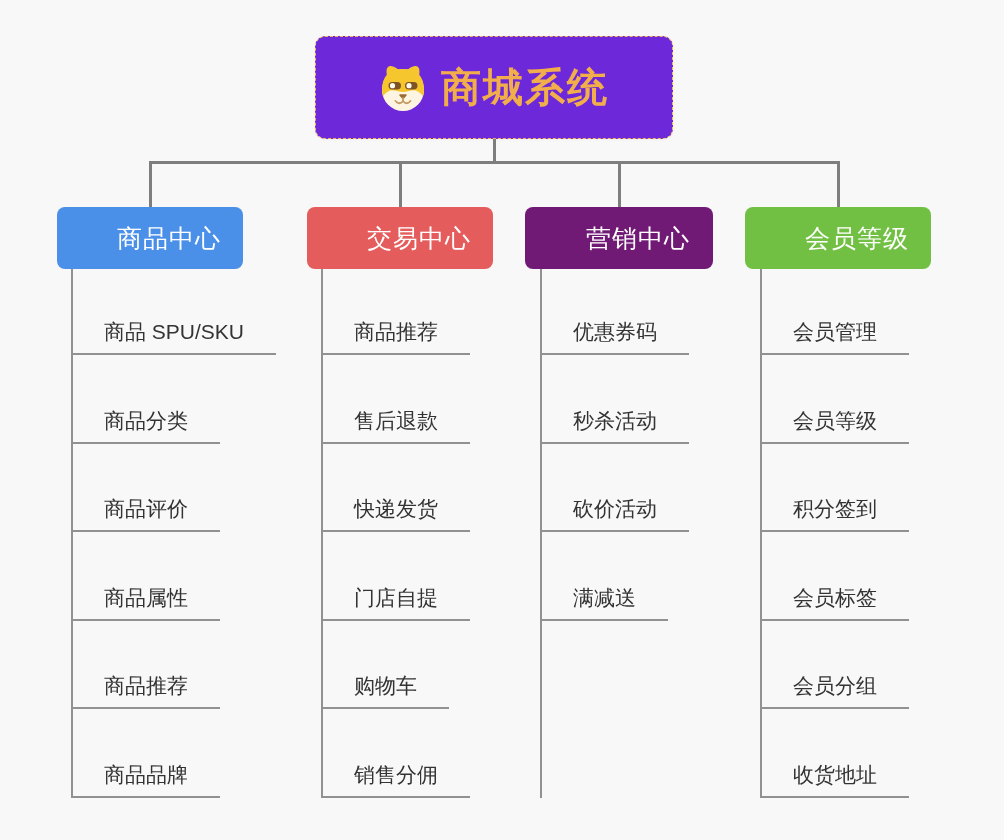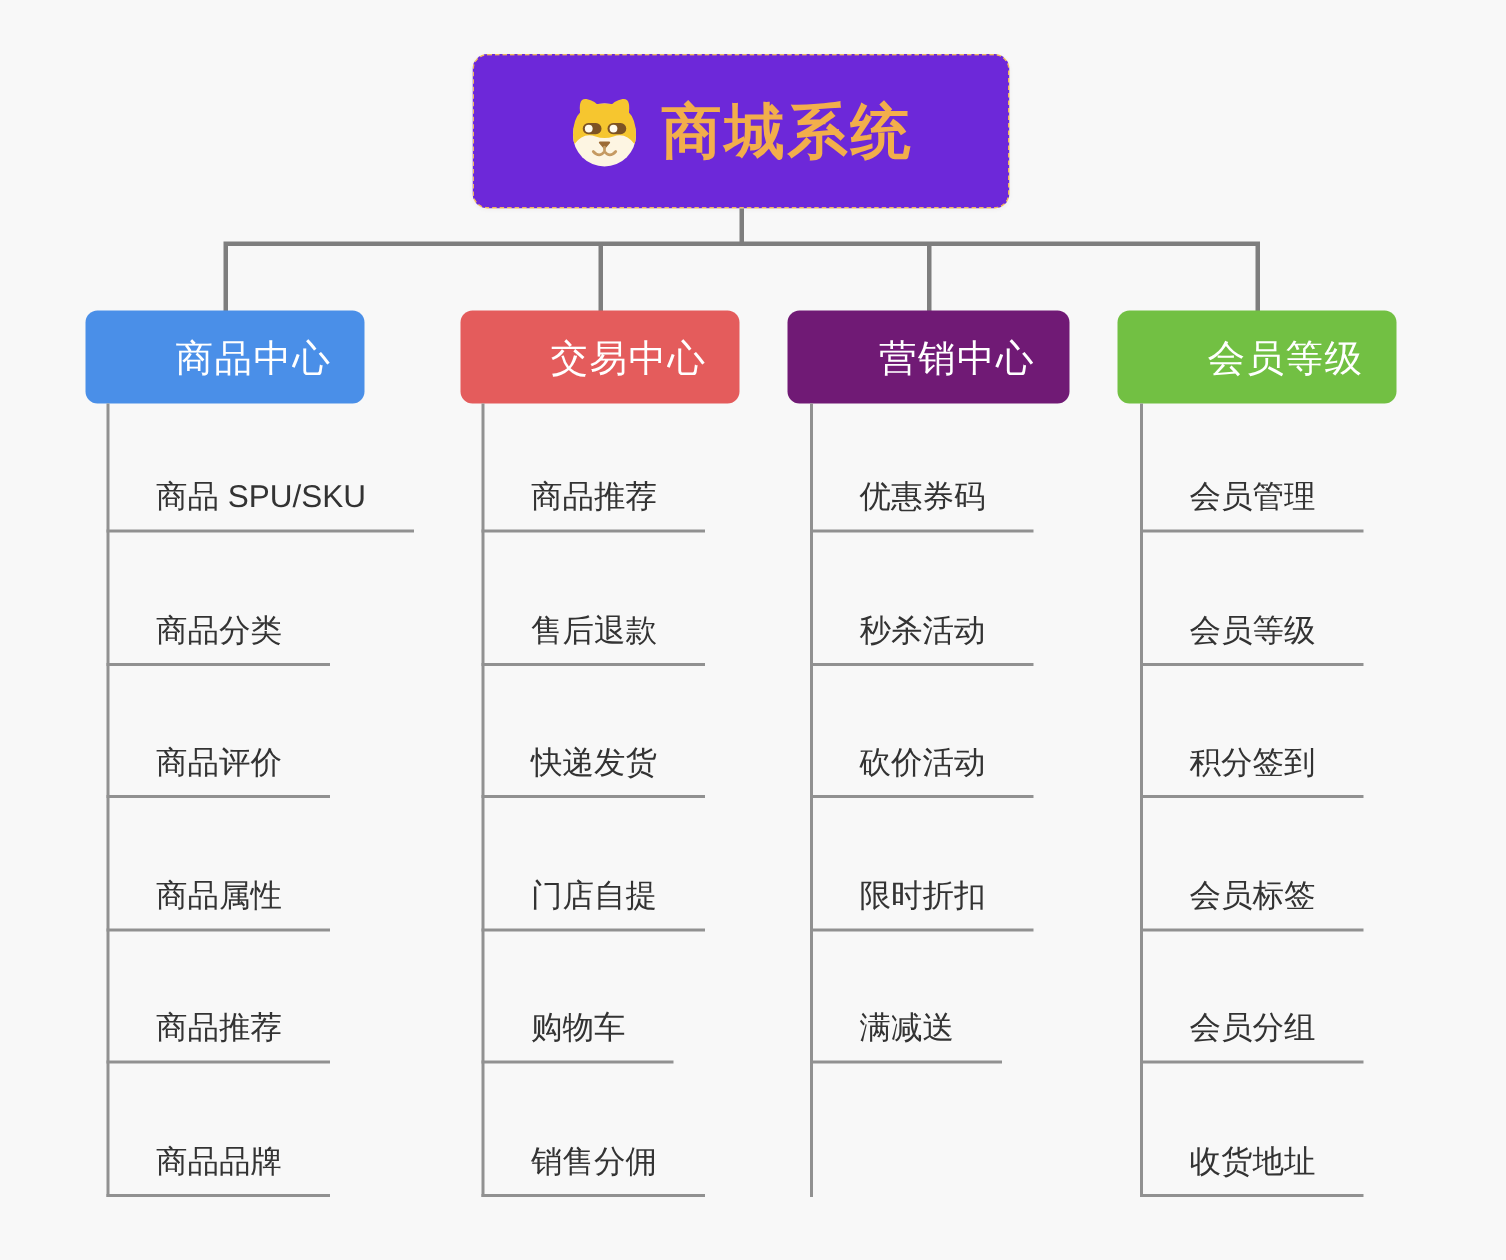--- a/index.html
+++ b/index.html
@@ -157,21 +157,20 @@
     <div class="leaf">快递发货</div>
     <div class="leaf">门店自提</div>
     <div class="leaf">购物车</div>
     <div class="leaf">销售分佣</div>
   </div>
 
   <div class="column col-3">
     <div class="leaf">优惠券码</div>
     <div class="leaf">秒杀活动</div>
     <div class="leaf">砍价活动</div>
-    <div class="leaf">限时折扣</div>
     <div class="leaf">满减送</div>
   </div>
 
   <div class="column col-4">
     <div class="leaf">会员管理</div>
     <div class="leaf">会员等级</div>
     <div class="leaf">积分签到</div>
     <div class="leaf">会员标签</div>
     <div class="leaf">会员分组</div>
     <div class="leaf">收货地址</div>

